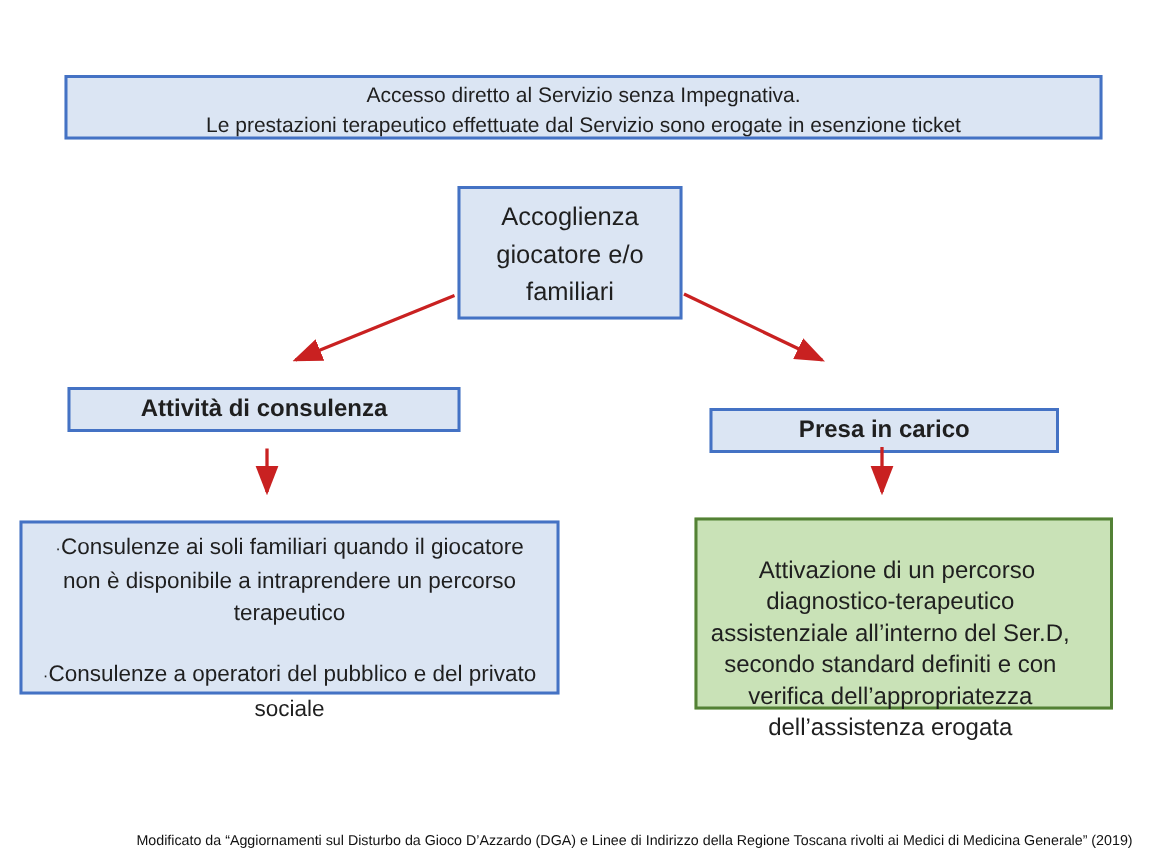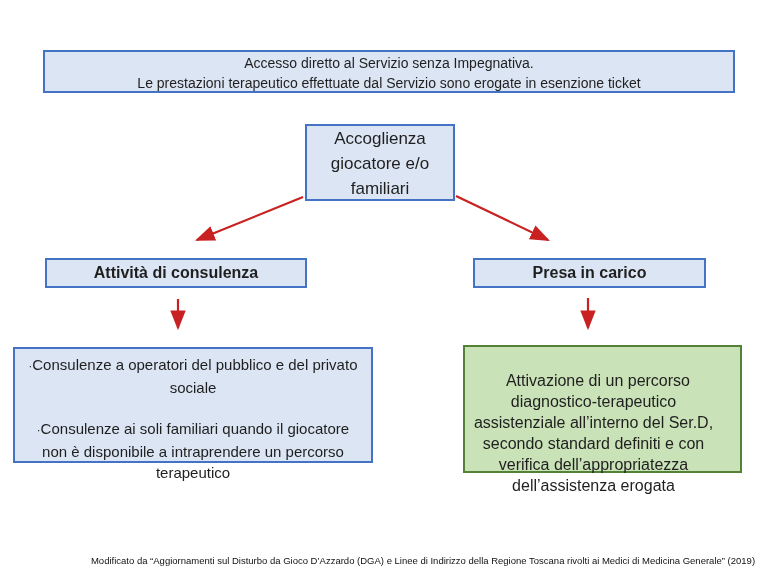--- a/index.html
+++ b/index.html
@@ -14,29 +14,29 @@
     position: absolute;
     text-align: center;
     background: var(--blue-fill, #dbe5f3);
     border: 2px solid var(--blue-border, #4472c4);
   }
   .banner {
     left: 43px; top: 50px; width: 692px; height: 43px;
     font-size: 14px; line-height: 19.5px; padding-top: 2px;
   }
   .accoglienza {
-    left: 305px; top: 124px; width: 150px; height: 77px;
+    left: 305px; top: 124px; width: 150px; height: 89px;
     font-size: 17px; line-height: 25px; padding-top: 1px;
     display: flex; align-items: center; justify-content: flex-end;
   }
   .branch {
     height: 30px; font-size: 16px; line-height: 26px; font-weight: bold;
   }
   .branch.left  { left: 45px;  top: 258px; width: 262px; }
-  .branch.right { left: 473px; top: 258px; width: 233px; }
+  .branch.right { left: 473px; top: 272px; width: 233px; }
   .detail {
     left: 13px; top: 347px; width: 360px; height: 116px;
     font-size: 15px; line-height: 21px; padding: 5px 8px 0 8px;
     overflow: visible;
   }
   .detail .bullet::before {
     content: "\00B7 ";
     font-size: 0.75em;
   }
   .detail .bullet + .bullet { margin-top: 20px; }
@@ -75,22 +75,22 @@
 
 <div class="box branch left">
   <span>Attività di consulenza</span>
 </div>
 
 <div class="box branch right">
   <span>Presa in carico</span>
 </div>
 
 <div class="box detail">
+  <div class="bullet">Consulenze ai soli familiari quando il giocatore non è disponibile a intraprendere un percorso terapeutico</div>
   <div class="bullet">Consulenze a operatori del pubblico e del privato sociale</div>
-  <div class="bullet">Consulenze ai soli familiari quando il giocatore non è disponibile a intraprendere un percorso terapeutico</div>
 </div>
 
 <div class="box green">
   <span>Attivazione di un percorso diagnostico-terapeutico  assistenziale all’interno del Ser.D, secondo standard definiti e con verifica dell’appropriatezza dell’assistenza erogata</span>
 </div>
 
 <svg class="arrows" viewBox="0 0 768 576" aria-hidden="true">
   <defs>
     <marker id="arrowhead" markerWidth="9" markerHeight="7" refX="8" refY="3.5" orient="auto">
       <path id="arrowhead-path" d="M0,0 L9,3.5 L0,7 Z" fill="#c92121"></path>

